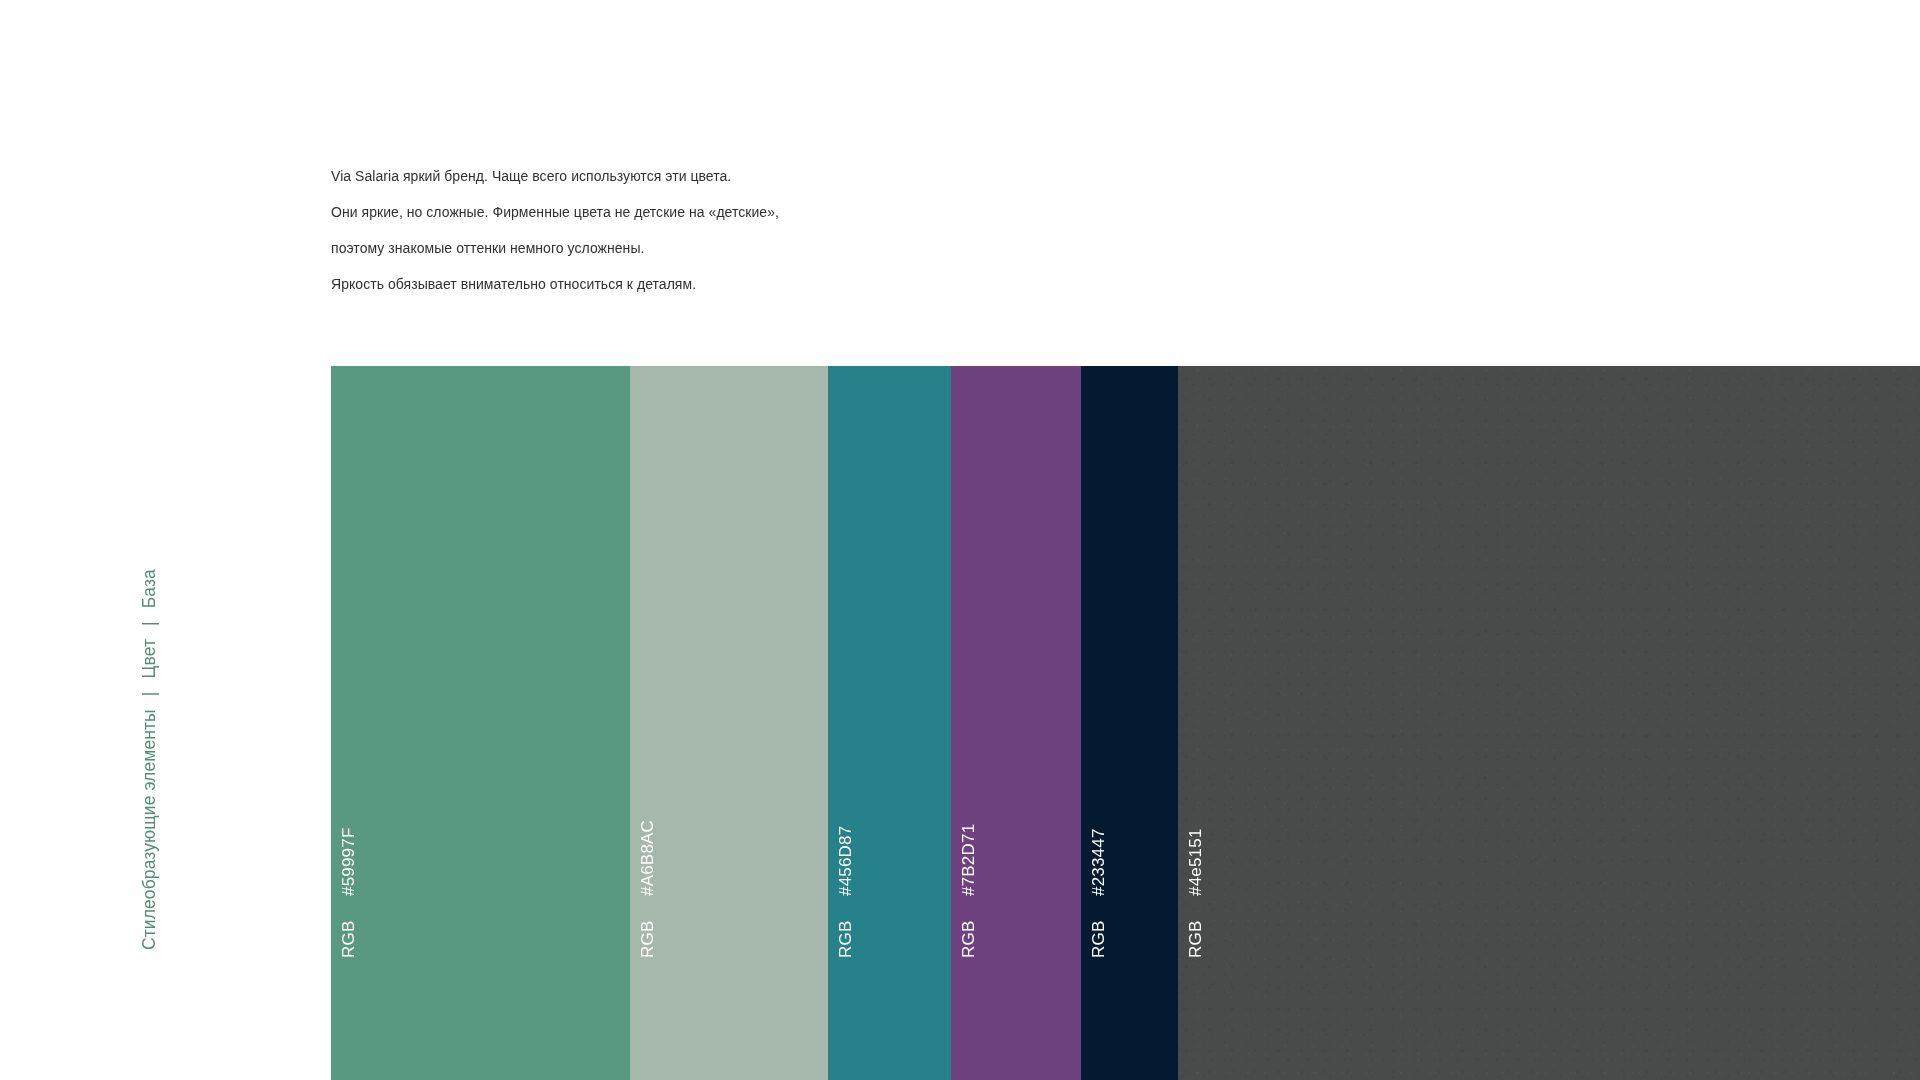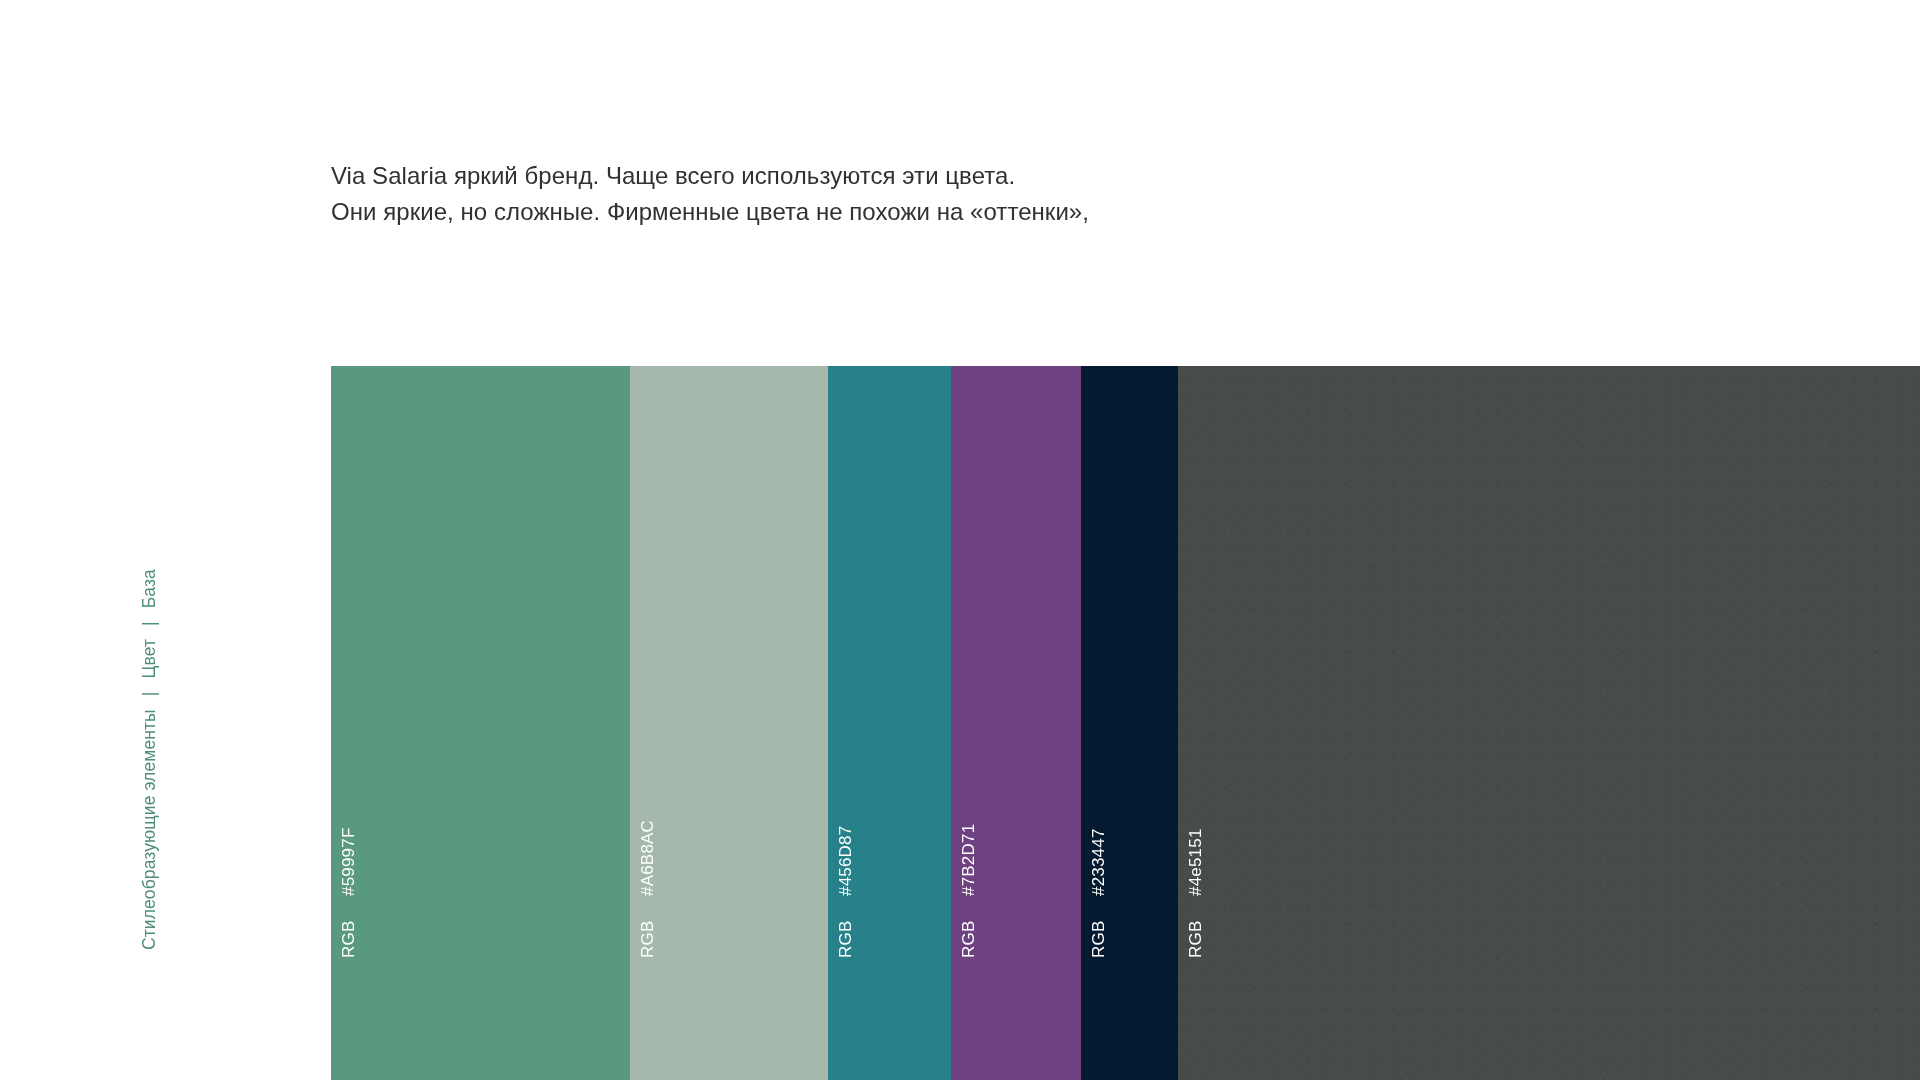--- a/index.html
+++ b/index.html
@@ -49,21 +49,21 @@
     padding: 0 13px;
     font-size: 17.5px;
   }
 
   
   .intro {
     position: absolute;
     left: 331px;
     top: 158px;
     width: 780px;
-    font-size: 24px;
+    font-size: 14px;
     line-height: 36px;
     color: #2f3133;
     letter-spacing: 0.05px;
   }
   .intro .line { display: block; white-space: nowrap; }
 
   
   .palette {
     position: absolute;
     left: 331px;
@@ -138,21 +138,23 @@
       <span class="crumb-seg" style="color: rgb(79, 143, 117);">Стилеобразующие элементы</span>
       <span class="crumb-sep" style="color: rgb(79, 143, 117);">|</span>
       <span class="crumb-seg" style="color: rgb(79, 143, 117);">Цвет</span>
       <span class="crumb-sep" style="color: rgb(79, 143, 117);">|</span>
       <span class="crumb-seg" style="color: rgb(79, 143, 117);">База</span>
     </div>
   </div>
 
   <div class="intro" style="color: rgb(47, 49, 51);">
     <span class="line">Via Salaria яркий бренд. Чаще всего используются эти цвета.</span>
-    <span class="line">Они яркие, но сложные. Фирменные цвета не похожи на «оттенки»,</span>
+    <span class="line">Они яркие, но сложные. Фирменные цвета не детские на «детские»,</span>
+    <span class="line">поэтому знакомые оттенки немного усложнены.</span>
+    <span class="line">Яркость обязывает внимательно относиться к деталям.</span>
   </div>
 
   <div class="palette">
 
     <div class="swatch swatch-w1" style="background-color: rgb(89, 153, 127);">
       <div class="swatch-labels">
         <div class="label-rot">
           <span class="label-row"><span class="label-key">CMYK</span><span>6 15 54 13</span></span>
           <span class="label-row"><span class="label-key">RGB</span><span>#59997F</span></span>
         </div>

